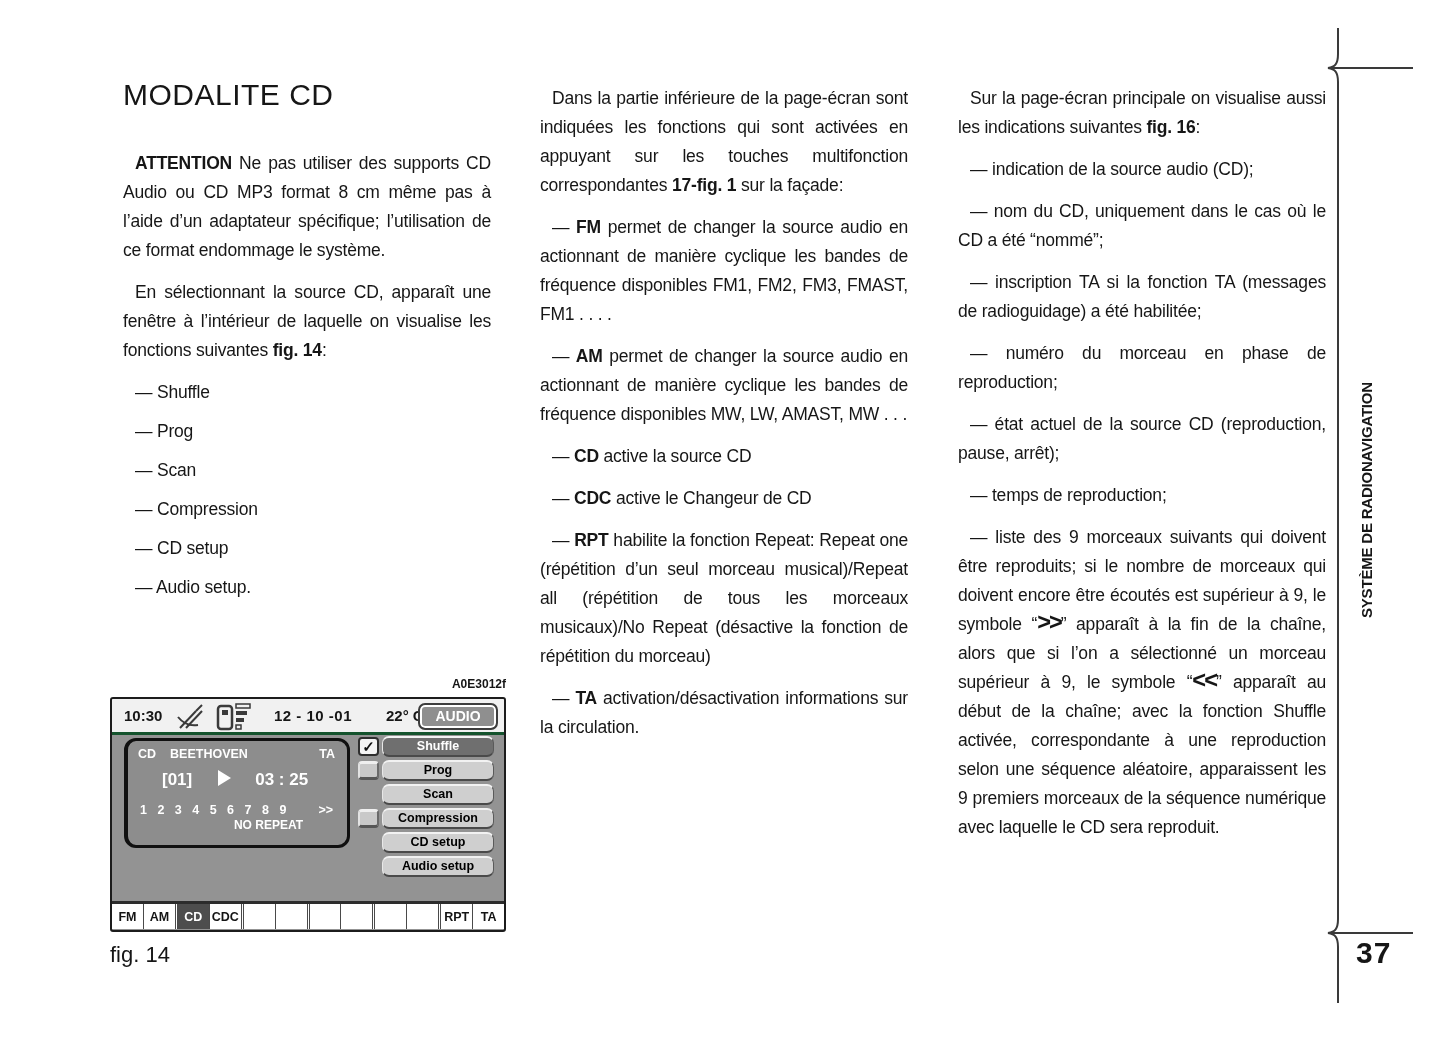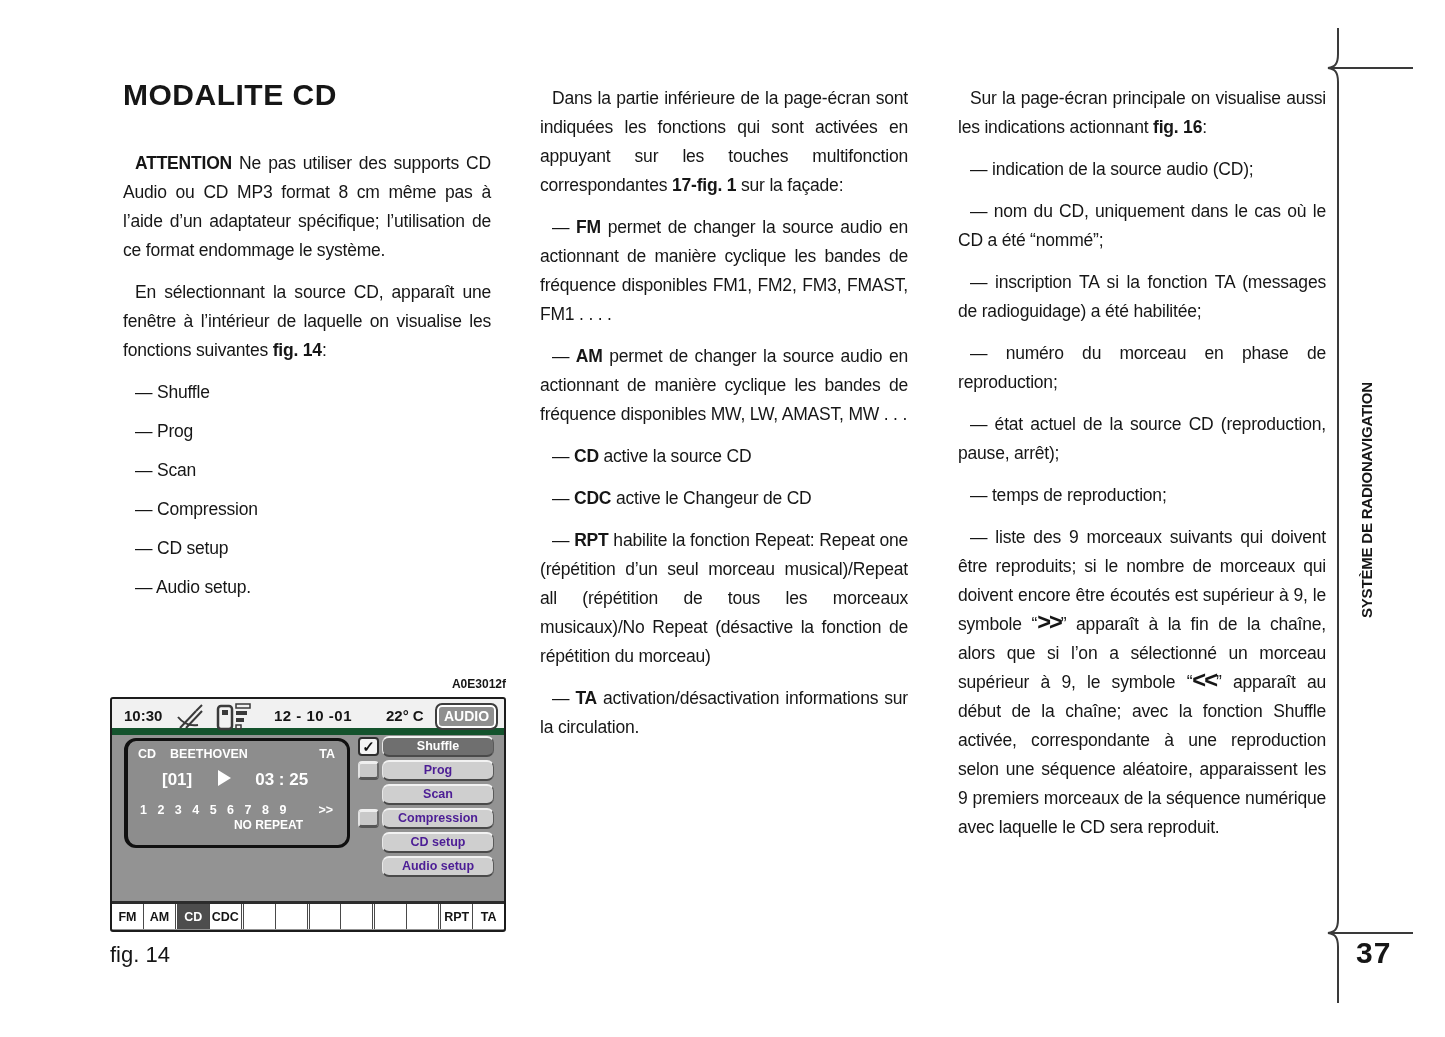--- a/index.html
+++ b/index.html
@@ -8,36 +8,36 @@
 
   .col { position:absolute; width:368px; font-size:17.5px; line-height:29px; text-align:justify; letter-spacing:-0.2px; }
   .col p { margin:0 0 13px 0; text-indent:12px; }
   .b { font-weight:bold; }
   .sym { font-weight:bold; font-size:1.35em; letter-spacing:-2px; line-height:1; }
 
   #col1 { left:123px; top:80px; }
   #col2 { left:540px; top:84px; }
   #col3 { left:958px; top:84px; }
 
-  .doc-title { font-size:30px; font-weight:bold; letter-spacing:0.5px; margin:0 0 40px 0; text-align:left; }
+  .doc-title { font-size:30px; font-weight:normal; letter-spacing:0.5px; margin:0 0 40px 0; text-align:left; }
   .dash-list div { margin-bottom:10px; text-indent:12px; text-align:left; }
 
   
   #figure { position:absolute; left:110px; top:677px; width:396px; }
   .fig-code { text-align:right; font-size:12px; font-weight:bold; margin-bottom:6px; letter-spacing:0; }
   .radio { width:396px; height:235px; border:2px solid #1c1c1c; border-radius:3px; background:#939393; overflow:hidden; }
 
-  .statusbar { position:relative; height:36px; background:#f1f1f1; border-bottom:7px solid #14532d; }
+  .statusbar { position:relative; height:36px; background:#f1f1f1; border-bottom:3px solid #14532d; }
   .statusbar .time { position:absolute; left:12px; top:8px; font-size:15px; font-weight:bold; }
   .sb-icon { position:absolute; top:4px; }
   #sat-icon { left:64px; }
   #phone-icon { left:104px; }
   .statusbar .date { position:absolute; left:162px; top:8px; font-size:15px; font-weight:bold; letter-spacing:0.5px; }
   .statusbar .temp { position:absolute; left:274px; top:8px; font-size:15px; font-weight:bold; }
-  .audio-badge { position:absolute; right:6px; top:4px; width:63px; height:27px; background:#8f8f8f; border:2px solid #3d3d3d; border-radius:7px; box-shadow: inset 0 0 0 2px #ffffff; color:#fff; font-size:14px; font-weight:bold; text-align:center; line-height:23px; }
+  .audio-badge { position:absolute; right:6px; top:4px; width:80px; height:27px; background:#8f8f8f; border:2px solid #3d3d3d; border-radius:7px; box-shadow: inset 0 0 0 2px #ffffff; color:#fff; font-size:14px; font-weight:bold; text-align:center; line-height:23px; }
 
   .main { position:relative; height:166px; }
   .panel { position:absolute; left:12px; top:3px; width:226px; height:110px; background:#8d8d8d; border:3px solid #101010; border-left-width:4px; border-radius:12px; color:#fff; font-weight:bold; }
   .row1 { display:flex; padding:6px 12px 0 10px; font-size:12.5px; }
   .row1 .cdname { margin-left:14px; }
   .row1 .ta { margin-left:auto; }
   .row2 { display:flex; align-items:flex-start; margin-top:9px; padding-left:34px; font-size:17px; }
   .play-tri { width:0; height:0; border-left:13px solid #fff; border-top:8px solid transparent; border-bottom:8px solid transparent; margin-left:26px; }
   .row2 .ptime { margin-left:24px; }
   .row3 { display:flex; margin-top:13px; padding:0 14px 0 12px; font-size:12.5px; }
@@ -45,21 +45,21 @@
   .row3 .more { margin-left:auto; }
   .row4 { text-align:right; padding-right:44px; font-size:12px; margin-top:1px; }
 
   .checks { position:absolute; left:246px; top:0; width:22px; }
   .chk { position:absolute; left:0; width:21px; height:19px; border-radius:4px; }
   .chk1 { top:2px; background:#f4f4f4; border:2px solid #2e2e2e; color:#111; font-size:15px; font-weight:bold; text-align:center; line-height:15px; }
   .chk2 { top:26px; background:#c9c9c9; border-top:3px solid #efefef; border-left:2px solid #e2e2e2; border-bottom:3px solid #565656; border-right:2px solid #6a6a6a; }
   .chk3 { top:74px; background:#c9c9c9; border-top:3px solid #efefef; border-left:2px solid #e2e2e2; border-bottom:3px solid #565656; border-right:2px solid #6a6a6a; }
 
   .btns { position:absolute; left:270px; top:1px; width:112px; display:flex; flex-direction:column; gap:3px; }
-  .btn { height:21px; background:#cfcfcf; border-top:2px solid #f2f2f2; border-left:1px solid #e8e8e8; border-bottom:2px solid #4a4a4a; border-right:1px solid #5a5a5a; border-radius:7px; font-size:12.5px; font-weight:bold; text-align:center; line-height:16px; color:#4c1d95; }
+  .btn { height:21px; background:#cfcfcf; border-top:2px solid #f2f2f2; border-left:1px solid #e8e8e8; border-bottom:2px solid #4a4a4a; border-right:1px solid #5a5a5a; border-radius:7px; font-size:12.5px; font-weight:bold; text-align:center; line-height:16px; color:#000000; }
   .btn.active { background:#6f6f6f; color:#ffffff; }
 
   .softkeys { display:flex; height:28px; background:#ffffff; border-top:3px solid #2c2c2c; }
   .sk { flex:1; border-right:1px solid #4a4a4a; display:flex; align-items:center; justify-content:center; font-size:12.5px; font-weight:bold; color:#141414; }
   .sk:last-child { border-right:none; }
   .sk.gap { border-right:3px double #4a4a4a; }
   .sk.active { background:#4d4d4d; color:#fff; }
   .fig-caption { margin-top:10px; font-size:22px; letter-spacing:0; }
 
   
@@ -90,21 +90,21 @@
     <p><span>Dans la partie inférieure de la page-écran sont indiquées les fonctions qui sont activées en appuyant sur les touches multifonction correspondantes </span><span class="b">17-fig. 1</span><span> sur la façade:</span></p>
     <p><span>— </span><span class="b">FM</span><span> permet de changer la source audio en actionnant de manière cyclique les bandes de fréquence disponibles FM1, FM2, FM3, FMAST, FM1 . . . .</span></p>
     <p><span>— </span><span class="b">AM</span><span> permet de changer la source audio en actionnant de manière cyclique les bandes de fréquence disponibles MW, LW, AMAST, MW . . .</span></p>
     <p><span>— </span><span class="b">CD</span><span> active la source CD</span></p>
     <p><span>— </span><span class="b">CDC</span><span> active le Changeur de CD</span></p>
     <p><span>— </span><span class="b">RPT</span><span> habilite la fonction Repeat: Repeat one (répétition d’un seul morceau musical)/Repeat all (répétition de tous les morceaux musicaux)/No Repeat (désactive la fonction de répétition du morceau)</span></p>
     <p><span>— </span><span class="b">TA</span><span> activation/désactivation informations sur la circulation.</span></p>
   </div>
 
   <div class="col" id="col3">
-    <p><span>Sur la page-écran principale on visualise aussi les indications actionnant </span><span class="b">fig. 16</span><span>:</span></p>
+    <p><span>Sur la page-écran principale on visualise aussi les indications suivantes </span><span class="b">fig. 16</span><span>:</span></p>
     <p><span>— indication de la source audio (CD);</span></p>
     <p><span>— nom du CD, uniquement dans le cas où le CD a été “nommé”;</span></p>
     <p><span>— inscription TA si la fonction TA (messages de radioguidage) a été habilitée;</span></p>
     <p><span>— numéro du morceau en phase de reproduction;</span></p>
     <p><span>— état actuel de la source CD (reproduction, pause, arrêt);</span></p>
     <p><span>— temps de reproduction;</span></p>
     <p><span>— liste des 9 morceaux suivants qui doivent être reproduits; si le nombre de morceaux qui doivent encore être écoutés est supérieur à 9, le symbole “</span><span class="sym">&gt;&gt;</span><span>” apparaît à la fin de la chaîne, alors que si l’on a sélectionné un morceau supérieur à 9, le symbole “</span><span class="sym">&lt;&lt;</span><span>” apparaît au début de la chaîne; avec la fonction Shuffle activée, correspondante à une reproduction selon une séquence aléatoire, apparaissent les 9 premiers morceaux de la séquence numérique avec laquelle le CD sera reproduit.</span></p>
   </div>
 
   <div id="figure">

